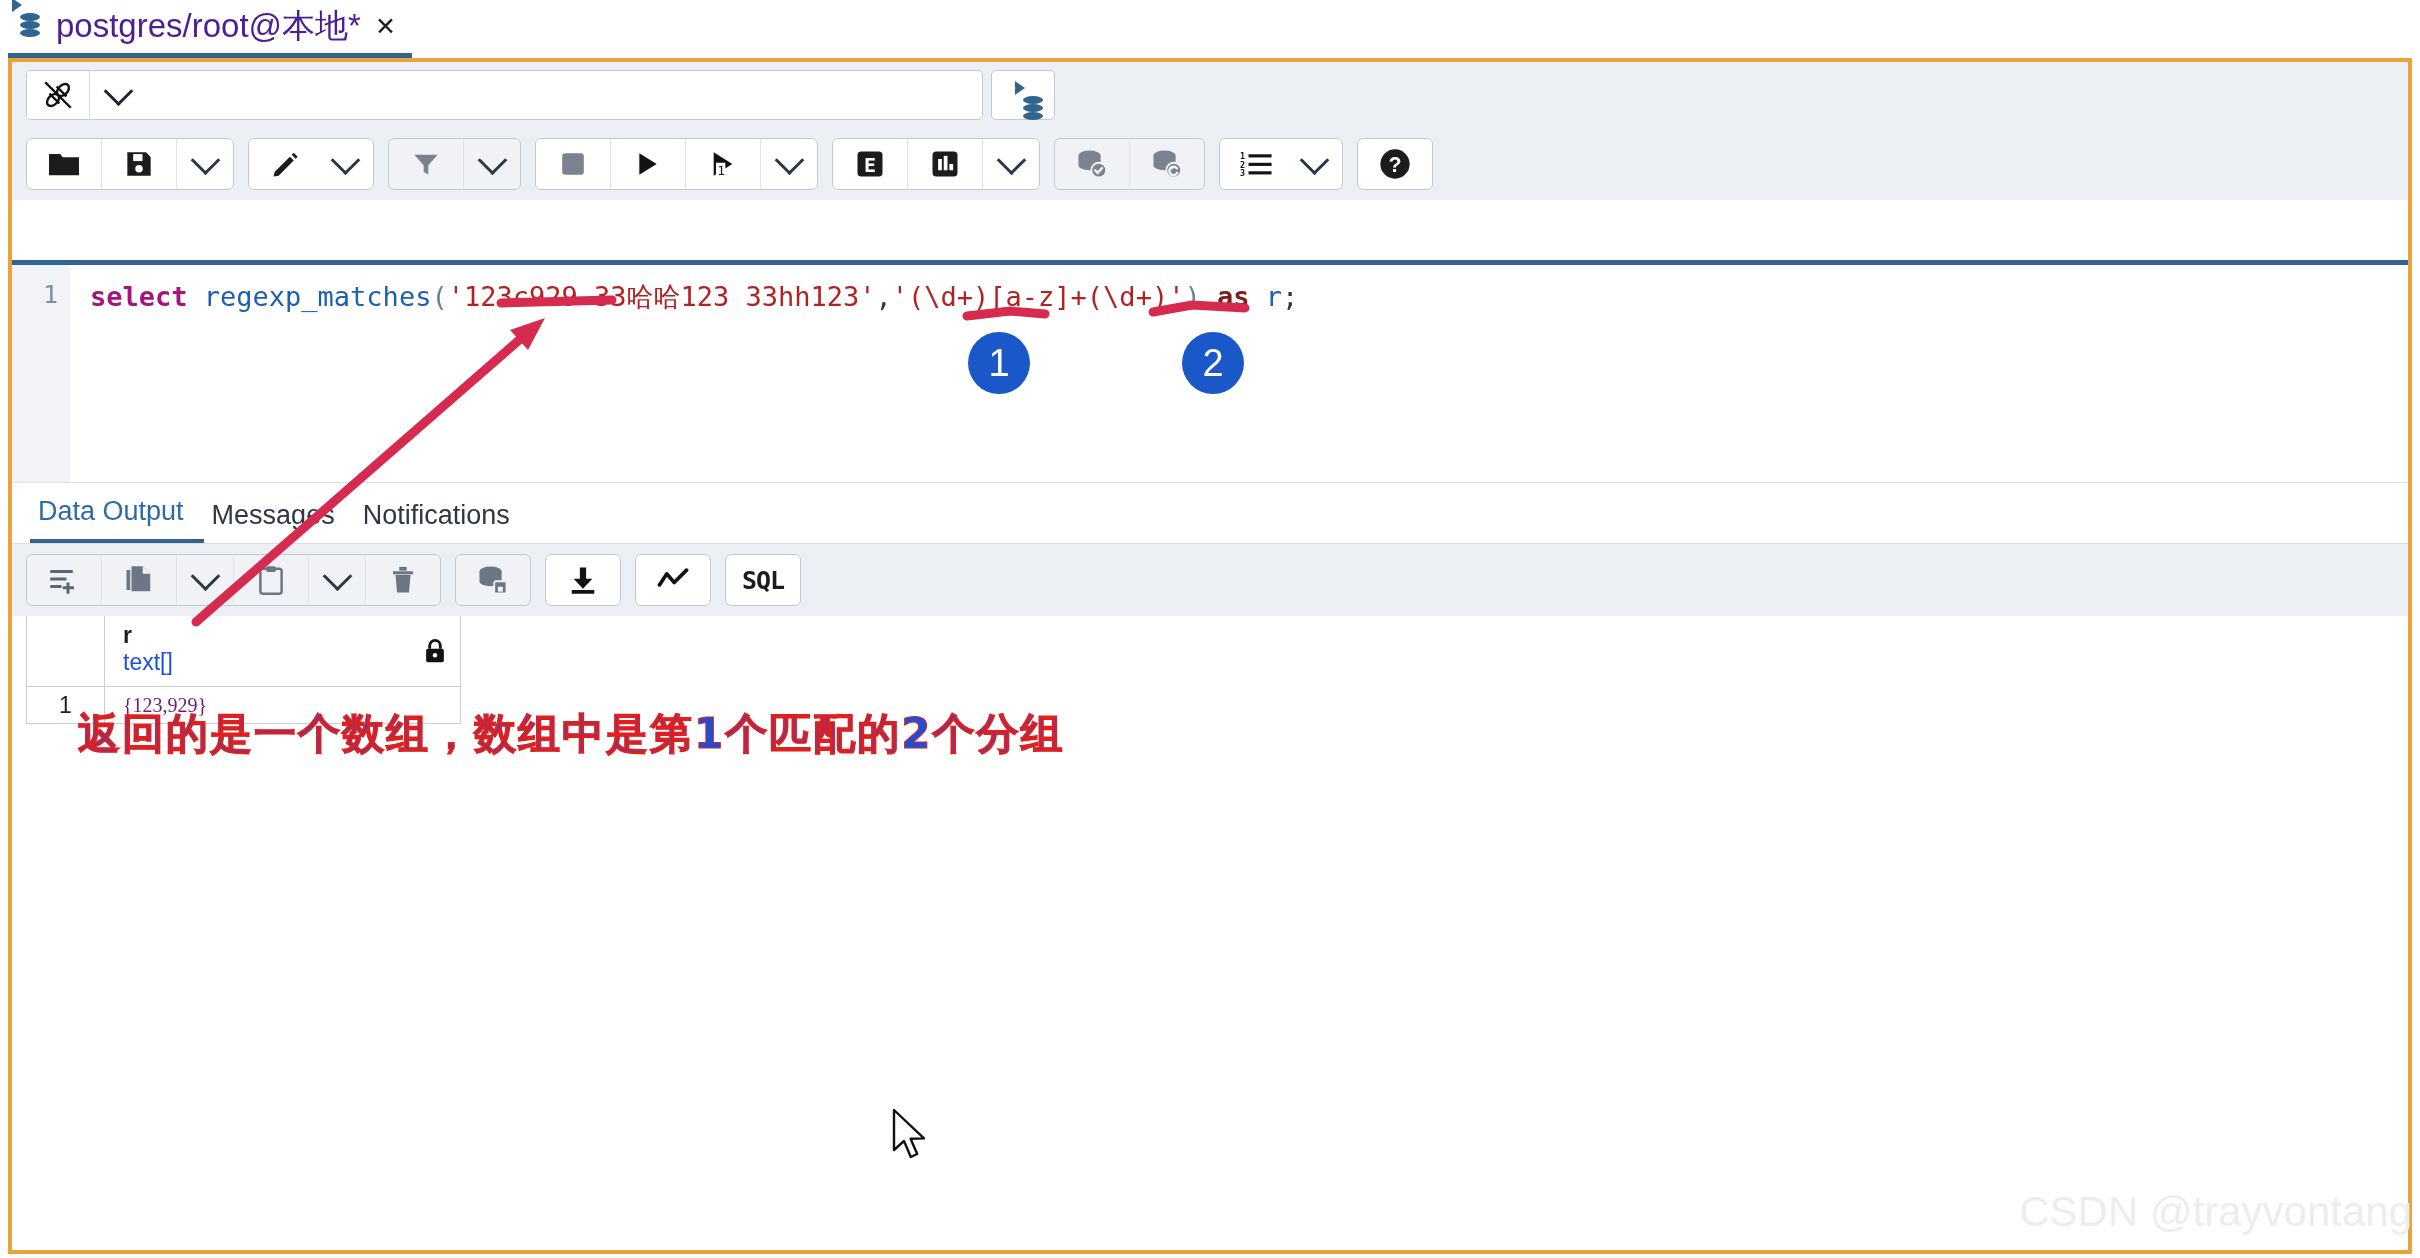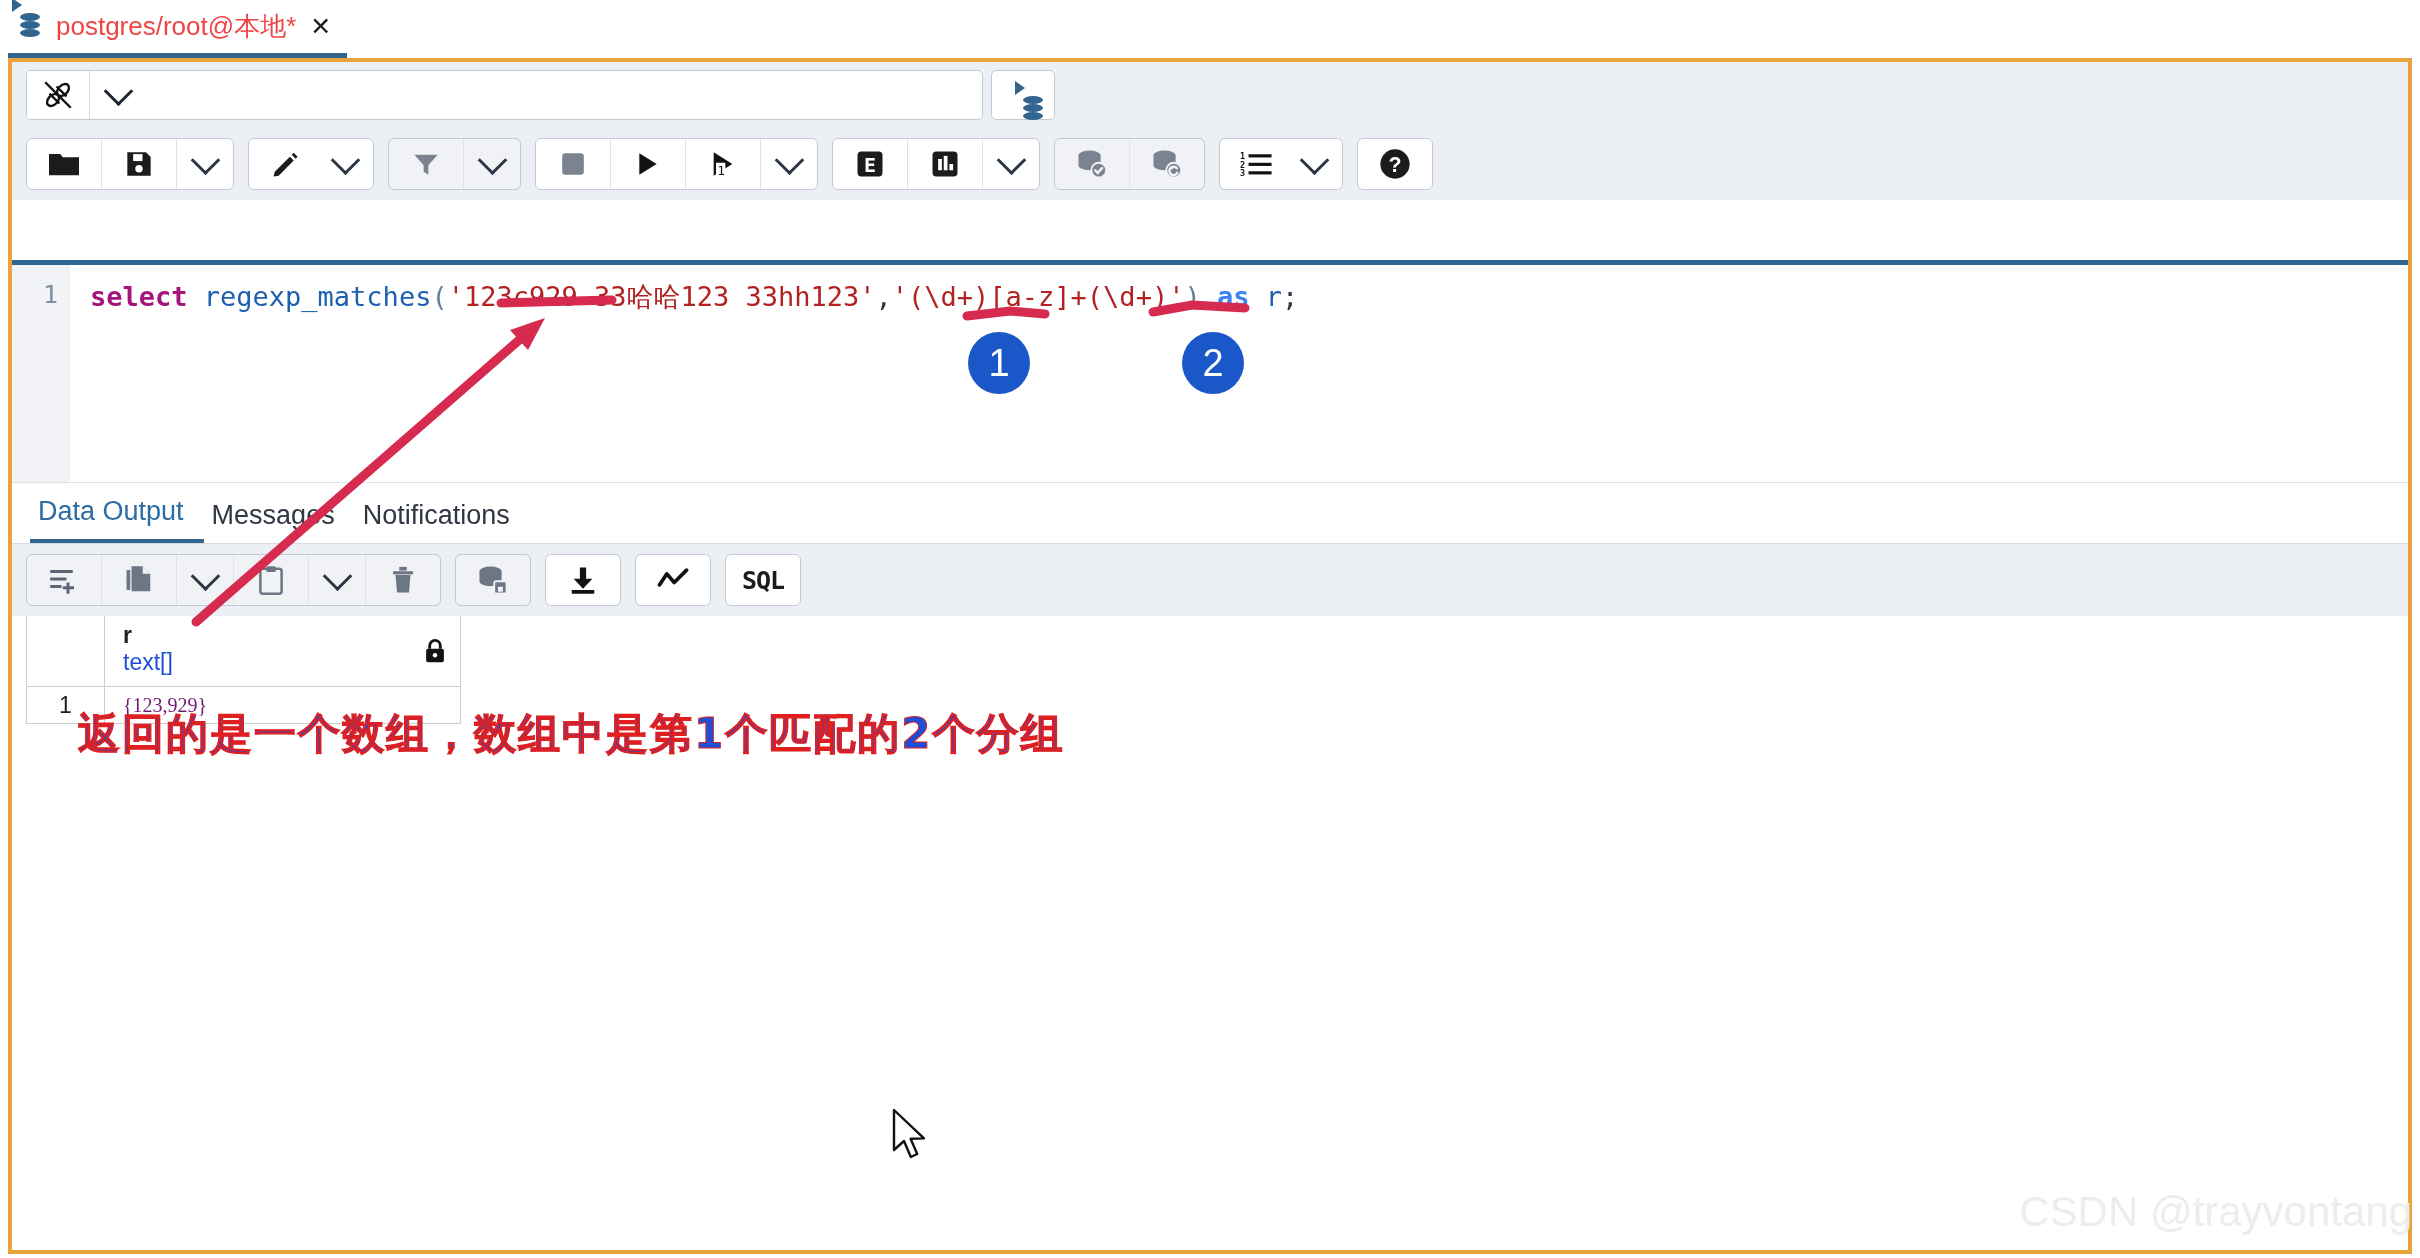--- a/index.html
+++ b/index.html
@@ -18,21 +18,21 @@
     position:absolute;left:0;top:0;width:2420px;height:62px;background:#ffffff;
   }
   #wintab{
     position:absolute;left:8px;top:0px;height:58px;
     display:flex;align-items:center;gap:10px;padding:0 16px 0 12px;
     background:#ffffff;border-bottom:5px solid #31648f;
     box-sizing:border-box;
   }
   #wintab .db-ico{width:26px;height:30px;position:relative;flex:0 0 auto;}
   #wintab .tab-label{
-    font-size:26px;color:#ef4444;white-space:nowrap;letter-spacing:0;
+    font-size:33px;color:#4c1d95;white-space:nowrap;letter-spacing:0;
   }
   #wintab .tab-close{
     font-size:25px;color:#1d1d1d;cursor:pointer;line-height:1;margin-left:4px;
     font-family:"DejaVu Sans",sans-serif;
   }
   
   .cyl{position:relative;width:24px;height:28px;}
   .cyl i{position:absolute;display:block;background:#31648f;border-radius:50%;}
   .cyl .e1{left:0;top:1px;width:20px;height:8px;}
   .cyl .e2{left:0;top:9px;width:20px;height:8px;}
@@ -120,21 +120,21 @@
   #code{
     flex:1;background:#ffffff;padding:15px 0 0 20px;box-sizing:border-box;
     font-family:"DejaVu Sans Mono","Liberation Mono",monospace;font-size:27px;
     white-space:pre;line-height:1.25;
   }
   .k-kw{color:#a3157d;font-weight:bold;}
   .k-fn{color:#1d5fb0;}
   .k-pn{color:#6a7f96;}
   .k-str{color:#b22222;}
   .k-op{color:#2f3742;}
-  .k-as{color:#3b82f6;font-weight:bold;}
+  .k-as{color:#7f1d1d;font-weight:bold;}
   .k-id{color:#1d5fb0;}
 
   
   #dtabs{
     position:absolute;left:0;top:420px;right:0;height:62px;background:#ffffff;
     border-top:1px solid #dde1e8;border-bottom:1px solid #d8dde4;
     display:flex;align-items:flex-end;padding-left:18px;box-sizing:border-box;
   }
   .dtab{font-size:27px;color:#2f3742;padding:0 20px 12px 8px;cursor:pointer;white-space:nowrap;}
   .dtab.active{color:#2d6ca3;border-bottom:4px solid #31648f;}

